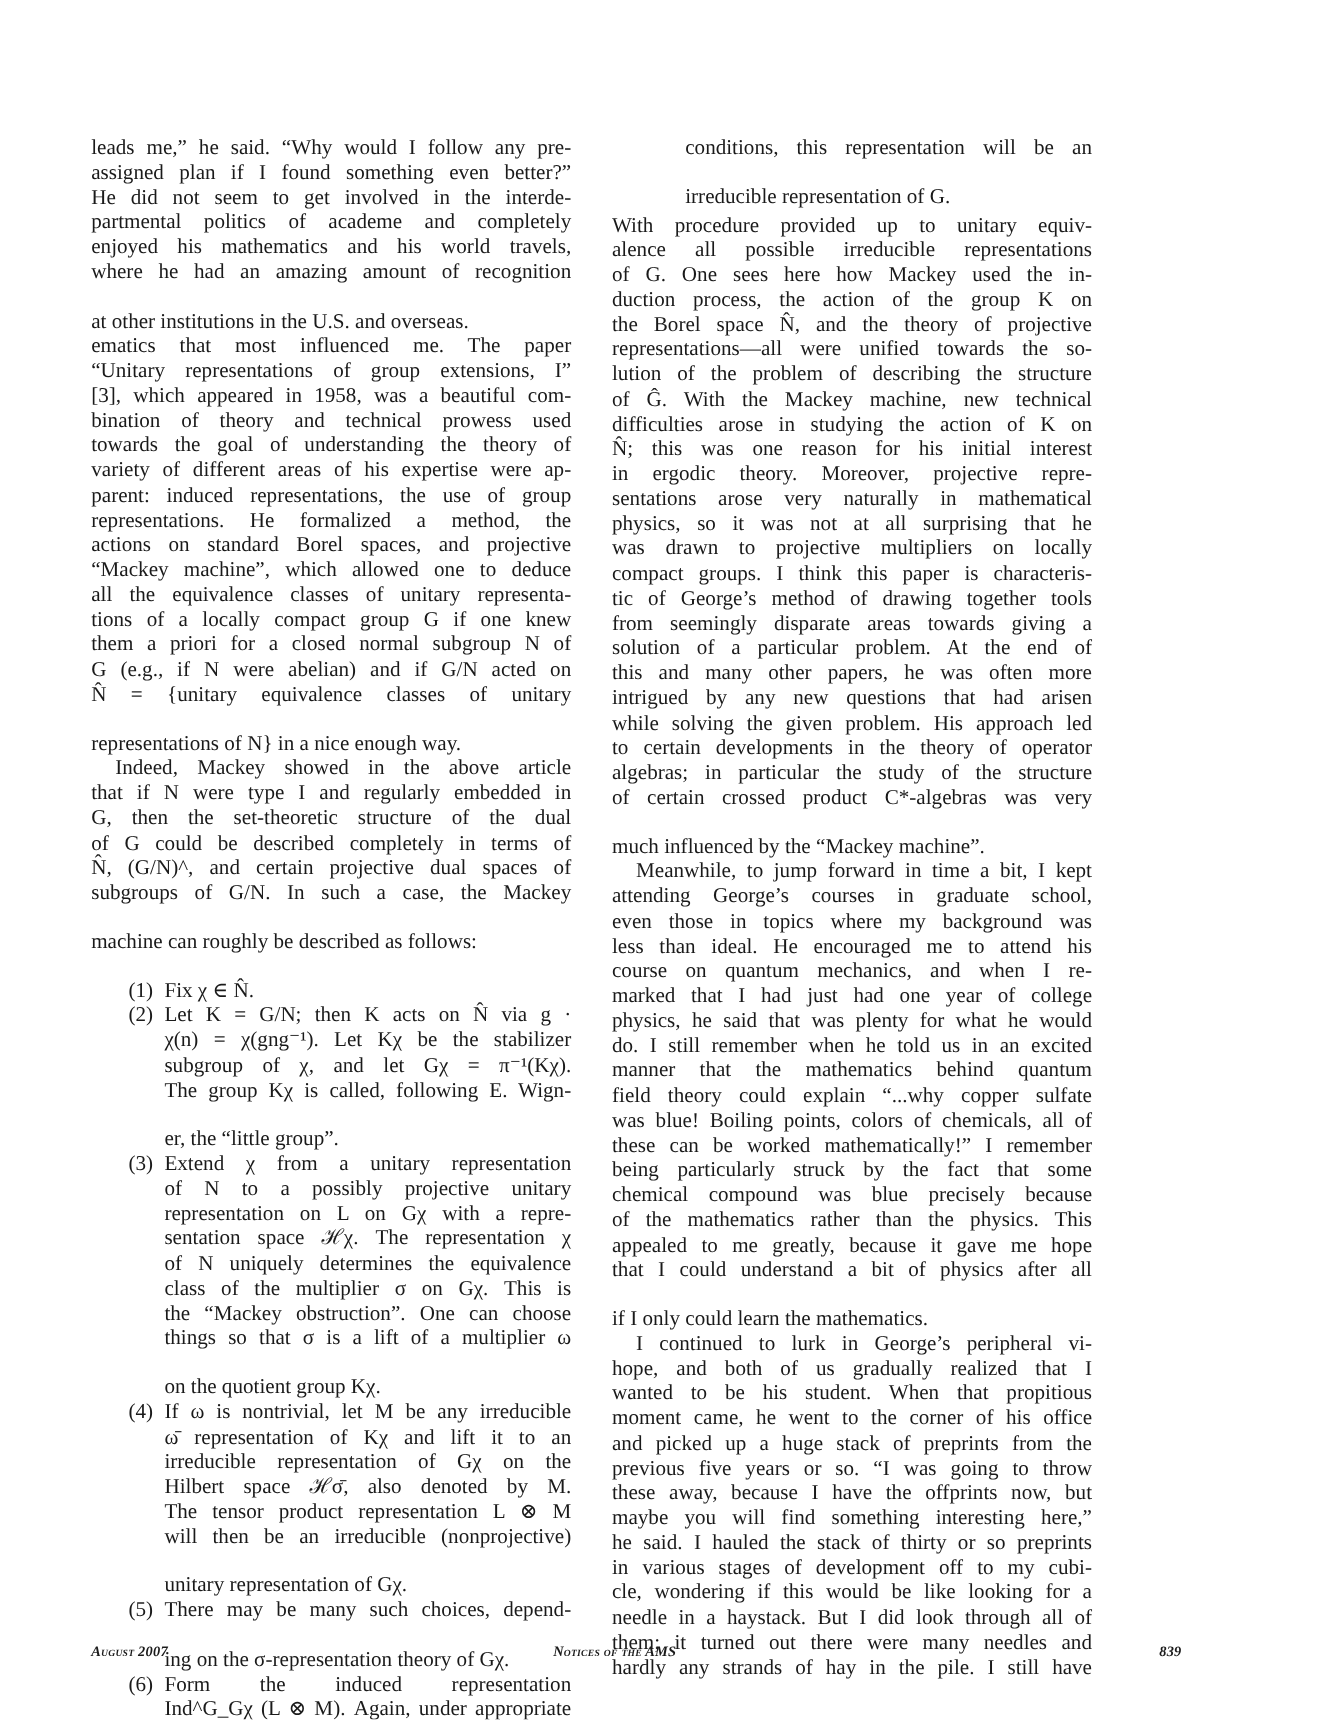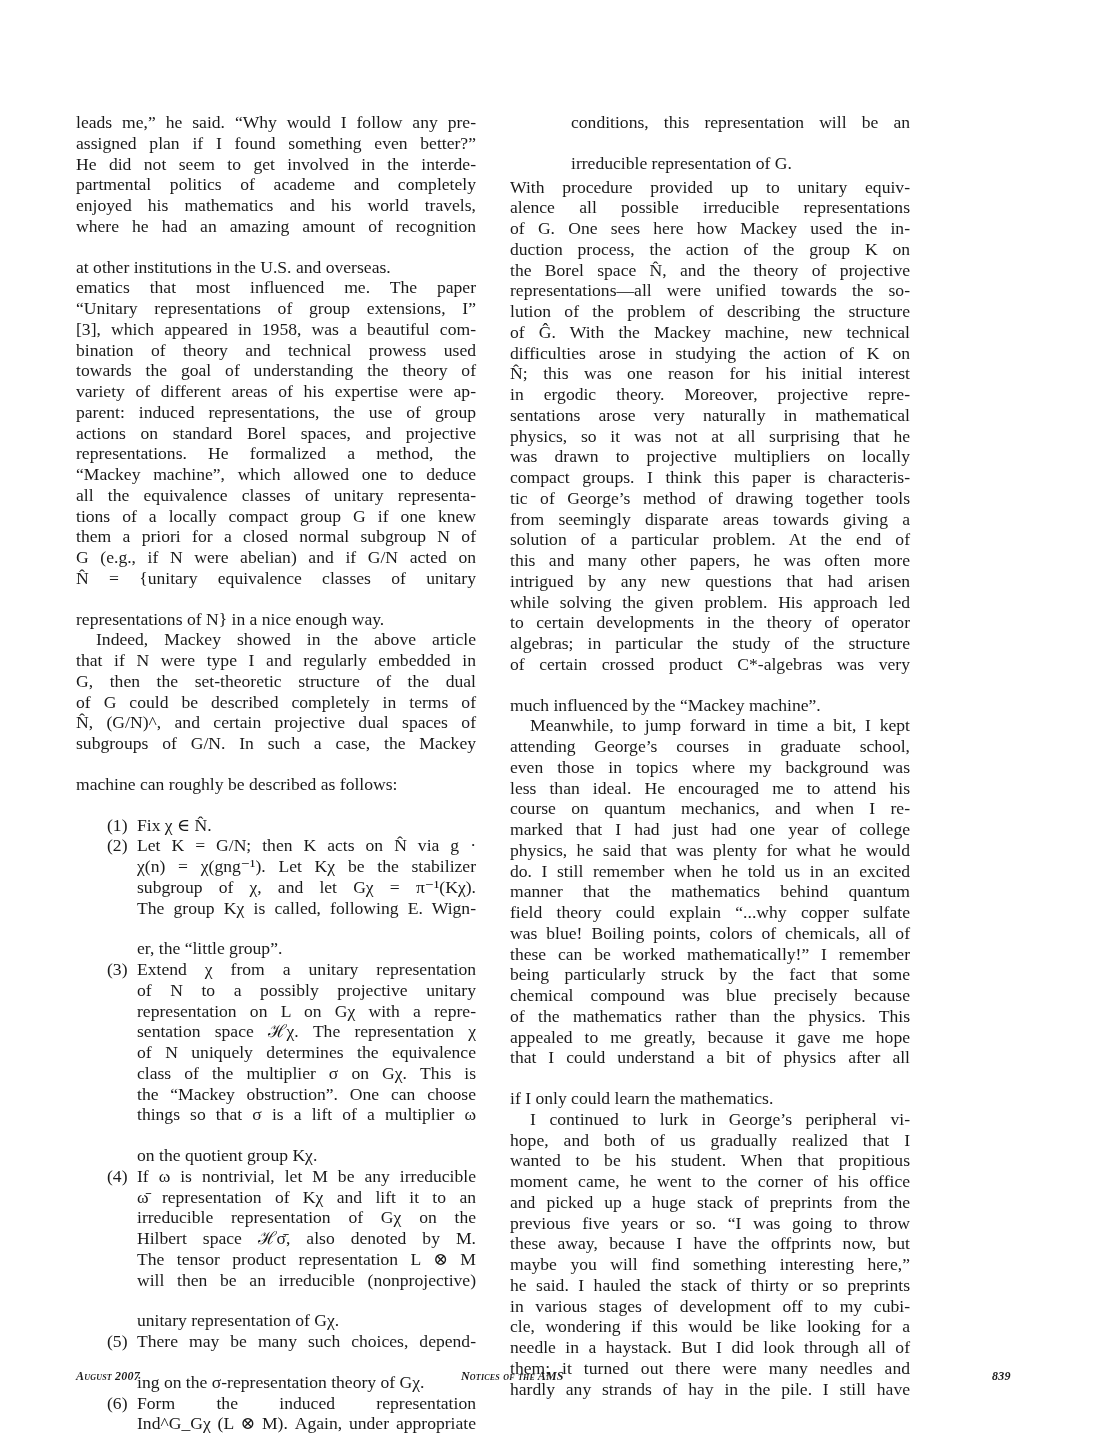--- a/index.html
+++ b/index.html
@@ -13,43 +13,43 @@
             white-space: nowrap; text-align: justify; text-align-last: justify; }
     .line.last { text-align-last: left; margin-top: 20px; }
     .indent { padding-left: 20px; }
     .item-cont { padding-left: 61px; }
     .item-first { position: relative; padding-left: 61px; }
     .item-num { position: absolute; left: 31px; top: 0; }
     .footer { position: absolute; top: 1369px; font-size: 12px; font-weight: bold;
               font-variant: small-caps; letter-spacing: 0.2px; font-style: italic; }
     .footer-left { left: 76px; }
     .footer-center { left: 461px; }
-    .footer-right { left: 992px; }
+    .footer-right { left: 966px; }
   </style>
 </head>
 <body>
 
 <div class="page">
   <div class="col col-left" id="left-col">
       <div class="line ">leads me,” he said. “Why would I follow any pre-</div>
       <div class="line ">assigned plan if I found something even better?”</div>
       <div class="line ">He did not seem to get involved in the interde-</div>
       <div class="line ">partmental politics of academe and completely</div>
       <div class="line ">enjoyed his mathematics and his world travels,</div>
       <div class="line ">where he had an amazing amount of recognition</div>
       <div class="line last">at other institutions in the U.S. and overseas.</div>
       <div class="line ">ematics that most influenced me. The paper</div>
       <div class="line ">“Unitary representations of group extensions, I”</div>
       <div class="line ">[3], which appeared in 1958, was a beautiful com-</div>
       <div class="line ">bination of theory and technical prowess used</div>
       <div class="line ">towards the goal of understanding the theory of</div>
       <div class="line ">variety of different areas of his expertise were ap-</div>
       <div class="line ">parent: induced representations, the use of group</div>
+      <div class="line ">representations. He formalized a method, the</div>
       <div class="line ">actions on standard Borel spaces, and projective</div>
-      <div class="line ">representations. He formalized a method, the</div>
       <div class="line ">“Mackey machine”, which allowed one to deduce</div>
       <div class="line ">all the equivalence classes of unitary representa-</div>
       <div class="line ">tions of a locally compact group G if one knew</div>
       <div class="line ">them a priori for a closed normal subgroup N of</div>
       <div class="line ">G (e.g., if N were abelian) and if G/N acted on</div>
       <div class="line ">N̂ = {unitary equivalence classes of unitary</div>
       <div class="line last">representations of N} in a nice enough way.</div>
       <div class="line indent">Indeed, Mackey showed in the above article</div>
       <div class="line ">that if N were type I and regularly embedded in</div>
       <div class="line ">G, then the set-theoretic structure of the dual</div>

